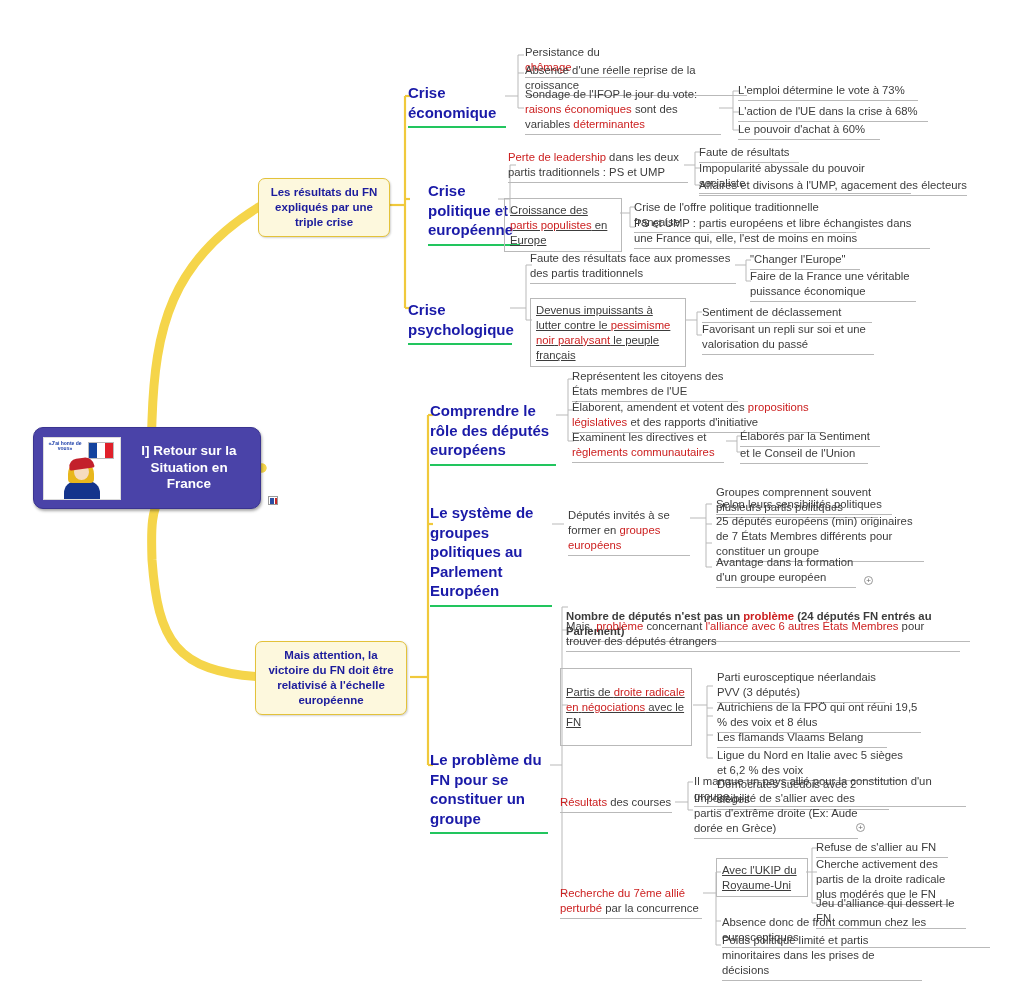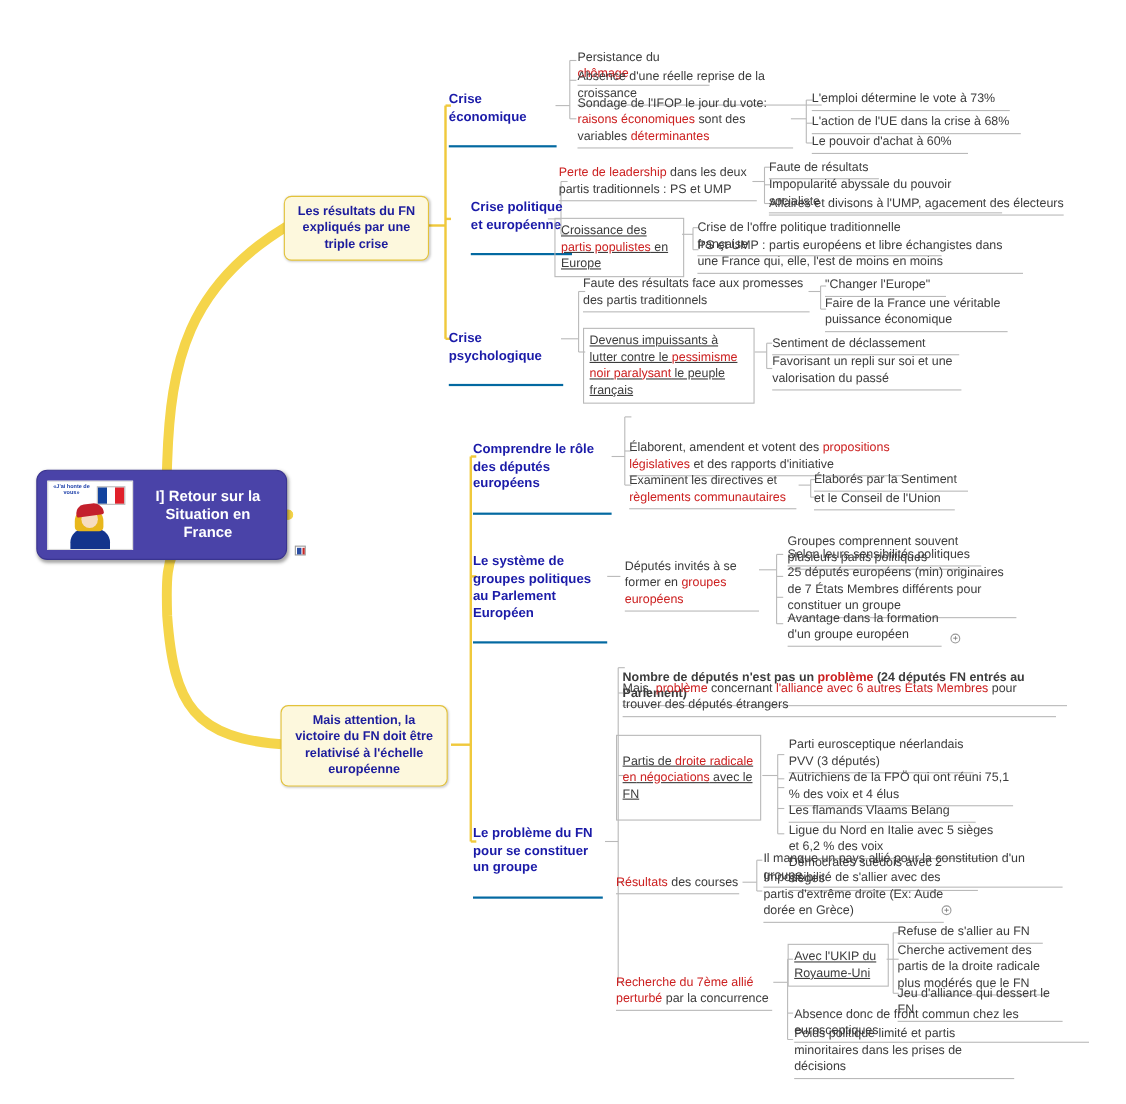--- a/index.html
+++ b/index.html
@@ -101,23 +101,23 @@
     font-weight: bold;
     color: #1c1c9c;
     font-size: 11.5px;
     text-align: center;
     line-height: 1.3;
   }
   
   .h2node {
     color: #1a1aa8;
     font-weight: bold;
-    font-size: 12px;
-    border-bottom: 2px solid #0369a1;
-    padding-bottom: 18px;
+    font-size: 15px;
+    border-bottom: 2px solid #22c55e;
+    padding-bottom: 4px;
     line-height: 1.3;
   }
   
   .leaf {
     color: #3c3c3c;
     font-size: 11.3px;
     border-bottom: 1px solid #b9b9b9;
     padding-bottom: 2px;
     line-height: 1.32;
   }
@@ -361,20 +361,23 @@
     <span>Favorisant un repli sur soi et une valorisation du passé</span>
   </div>
 
   <div class="node branch" style="left:255px; top:641px; width:152px;">
     <span>Mais attention, la victoire du FN doit être relativisé à l'échelle européenne</span>
   </div>
 
   <div class="node h2node" style="left:430px; top:401px; width:126px;">
     <span>Comprendre le rôle des députés européens</span>
   </div>
+  <div class="node leaf" style="left:572px; top:369px; width:166px;">
+    <span>Représentent les citoyens des États membres de l'UE</span>
+  </div>
   <div class="node leaf" style="left:572px; top:400px; width:250px;">
     <span>Élaborent, amendent et votent des <span class="red">propositions législatives</span> et des rapports d'initiative</span>
   </div>
   <div class="node leaf" style="left:572px; top:430px; width:152px;">
     <span>Examinent les directives et <span class="red">règlements communautaires</span></span>
   </div>
   <div class="node leaf" style="left:740px; top:429px; width:140px;">
     <span>Élaborés par la Sentiment</span>
   </div>
   <div class="node leaf" style="left:740px; top:446px; width:128px;">
@@ -412,21 +415,21 @@
     <span>Mais, <span class="red">problème</span> concernant <span class="red">l'alliance avec 6 autres États Membres</span> pour trouver des députés étrangers</span>
   </div>
 
   <div class="node leaf boxed" style="left:560px; top:668px; width:132px; height:78px; display:flex; align-items:center;">
     <span>Partis de <span class="red">droite radicale en</span> <span class="red">négociations</span> avec le FN</span>
   </div>
   <div class="node leaf" style="left:717px; top:670px; width:168px;">
     <span>Parti eurosceptique néerlandais PVV (3 députés)</span>
   </div>
   <div class="node leaf" style="left:717px; top:700px; width:204px;">
-    <span>Autrichiens de la FPÖ qui ont réuni 75,1 % des voix et 4 élus</span>
+    <span>Autrichiens de la FPÖ qui ont réuni 19,5 % des voix et 8 élus</span>
   </div>
   <div class="node leaf" style="left:717px; top:730px; width:170px;">
     <span>Les flamands Vlaams Belang</span>
   </div>
   <div class="node leaf" style="left:717px; top:748px; width:186px;">
     <span>Ligue du Nord en Italie avec 5 sièges et 6,2 % des voix</span>
   </div>
   <div class="node leaf" style="left:717px; top:777px; width:172px;">
     <span>Démocrates suédois avec 2 sièges</span>
   </div>

